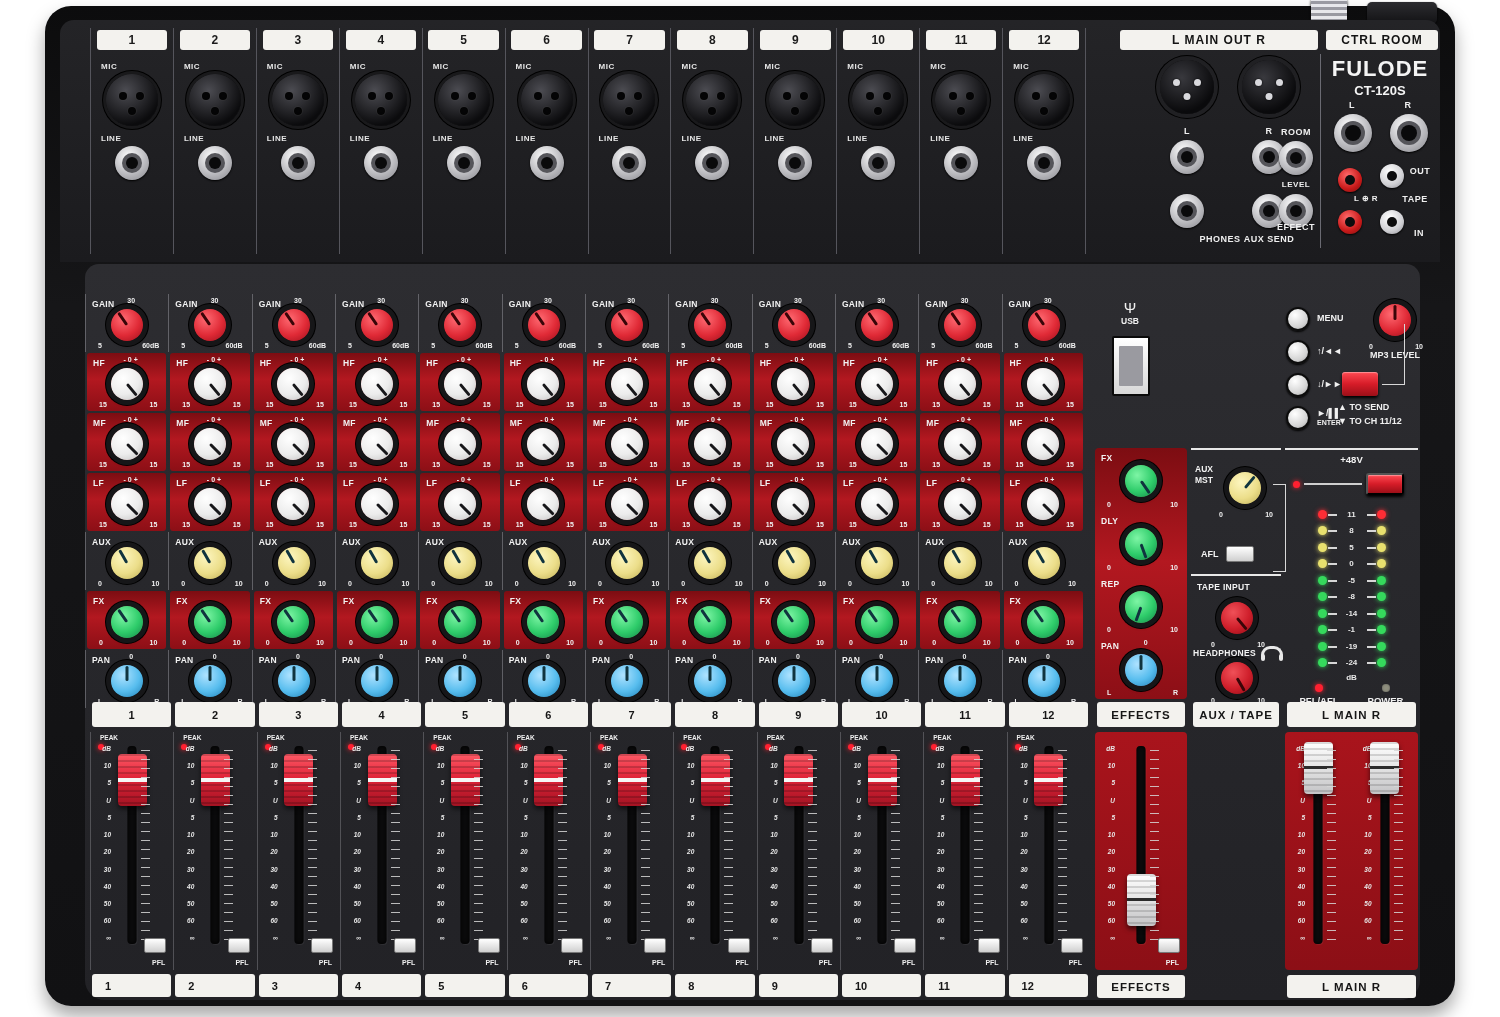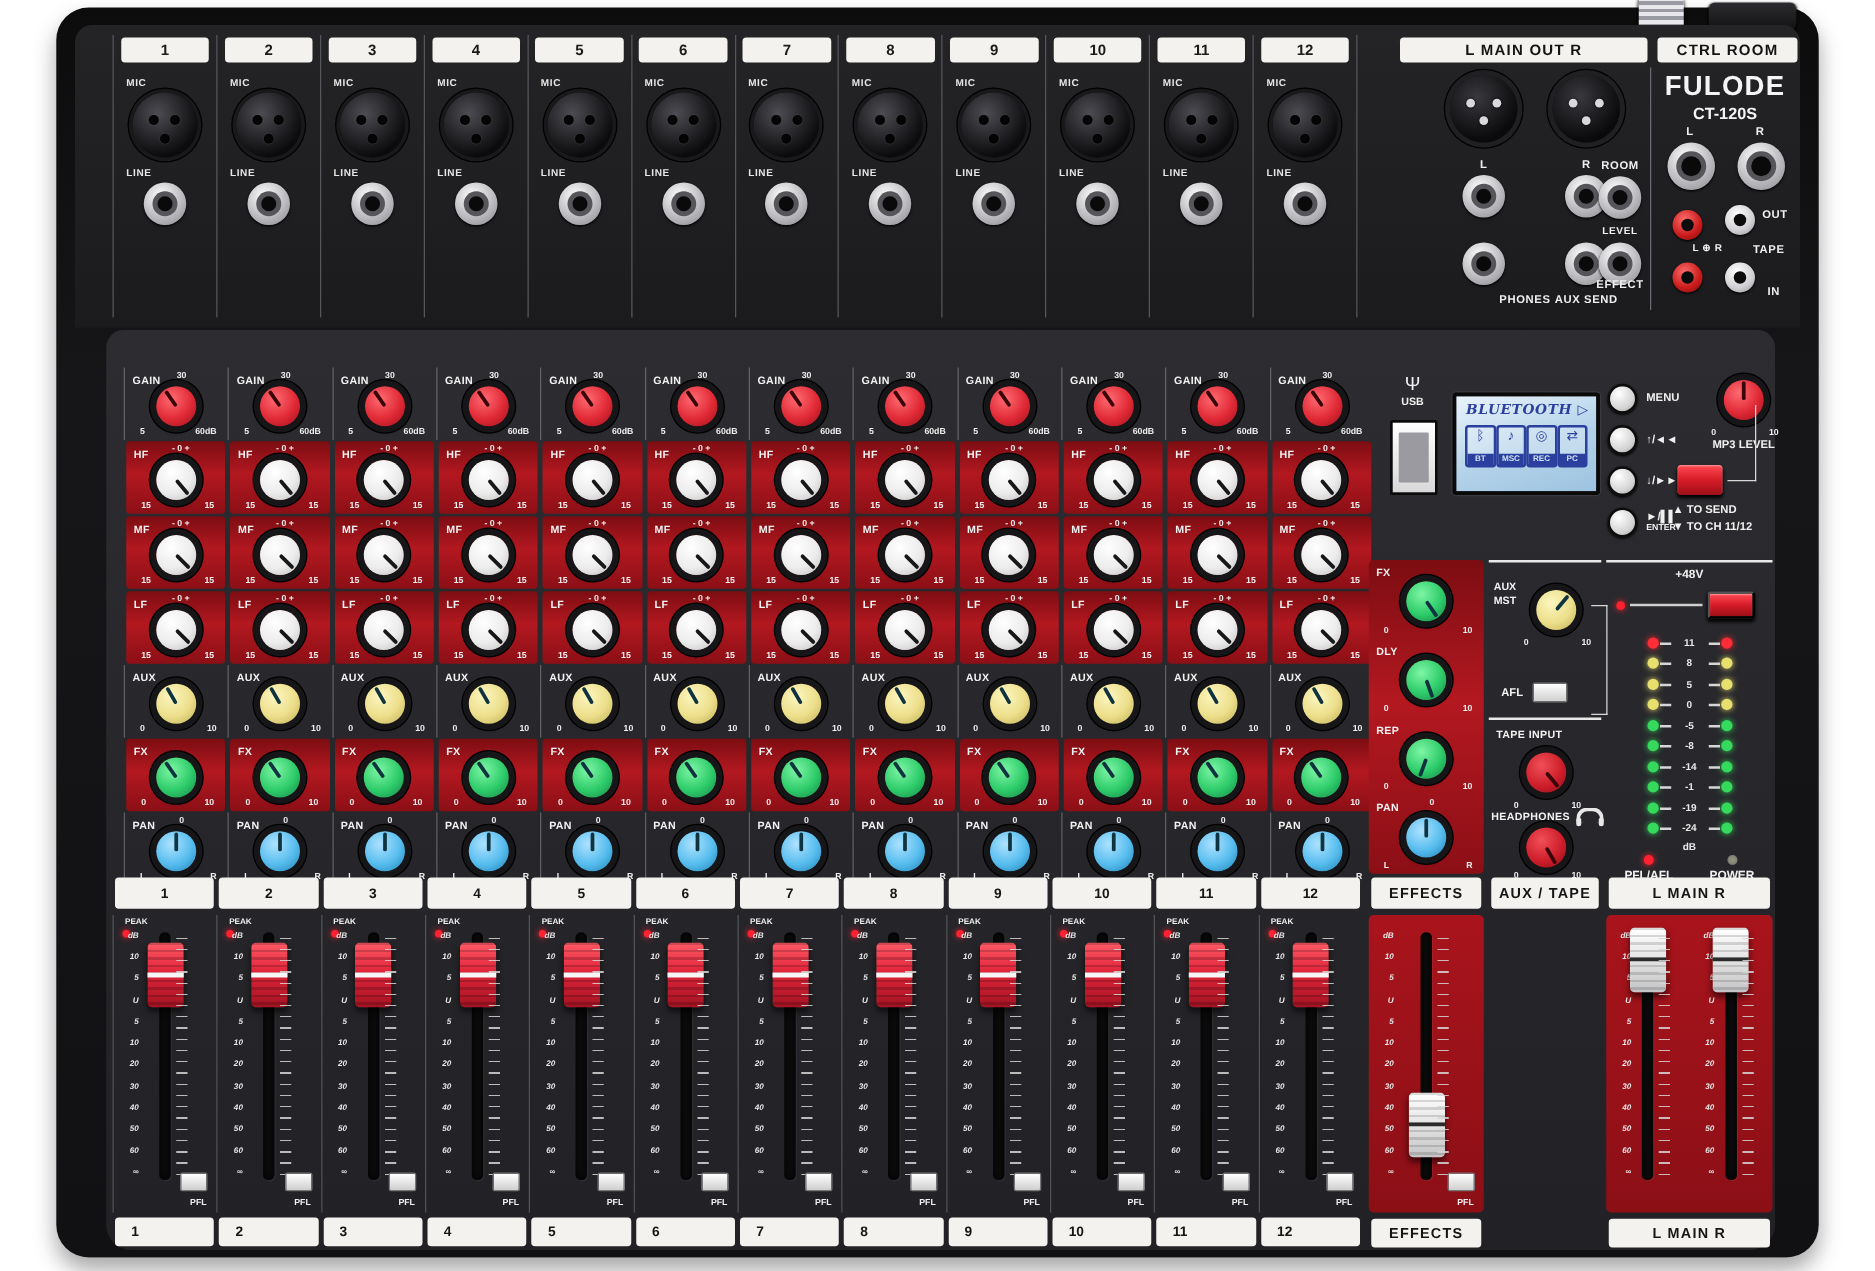--- a/index.html
+++ b/index.html
@@ -38,21 +38,21 @@
   .brand .bn{font-size:22px;font-weight:bold;letter-spacing:1px;}
   .brand .bm{font-size:13px;font-weight:bold;margin-top:1px;}
   .rca{position:absolute;width:24px;height:24px;border-radius:50%;box-shadow:0 1px 2px #000;}
   .rca::after{content:'';position:absolute;inset:7px;border-radius:50%;background:#0c0c0d;}
   .rca.red{background:radial-gradient(circle at 40% 32%,#ff6b6b,#c81a1a 60%,#7e0d0d);}
   .rca.white{background:radial-gradient(circle at 40% 32%,#ffffff,#cfcfd3 60%,#8e8e94);}
   .antenna{position:absolute;left:1266px;top:-8px;width:36px;height:30px;border-radius:4px;background:repeating-linear-gradient(to bottom,#e8e8ec 0 3px,#9a9aa2 3px 6px);box-shadow:0 1px 3px #000;}
   .pwrconn{position:absolute;left:1322px;top:-4px;width:70px;height:22px;border-radius:5px;background:linear-gradient(180deg,#2c2c30,#121214);box-shadow:0 1px 2px #000;}
   
   .face{position:absolute;left:40px;top:258px;width:1335px;height:736px;background:linear-gradient(180deg,#2d2d31,#26262a 60%,#222226);border-radius:14px 14px 20px 20px;}
-  .knobgrid{position:absolute;left:14px;top:30px;width:1000px;display:flex;text-decoration:underline;}
+  .knobgrid{position:absolute;left:0;top:30px;width:1000px;display:flex;text-decoration:underline;}
   .ch-col{flex:1;display:flex;flex-direction:column;}
   .kcell{position:relative;height:58px;}
   .kcell.bg-black{border-left:1px solid rgba(200,200,210,.35);}
   .kcell.bg-red{background:linear-gradient(180deg,#7c0d12,#b31820 45%,#8c0f16);border-radius:3px;margin:1px 2px;}
   .klab{position:absolute;left:6px;top:5px;font-size:8.5px;font-weight:bold;color:#f2f2f2;letter-spacing:.3px;}
   .ktop{position:absolute;top:3px;left:55%;transform:translateX(-50%);font-size:7px;font-weight:bold;color:#f0f0f0;}
   .kbl{position:absolute;bottom:3px;left:12px;font-size:7px;font-weight:bold;color:#f0f0f0;}
   .kbr{position:absolute;bottom:3px;right:9px;font-size:7px;font-weight:bold;color:#f0f0f0;}
   .knob{position:absolute;left:50%;top:53%;transform:translate(-50%,-50%);width:32px;height:32px;border-radius:50%;box-shadow:0 0 0 5px #161618,0 0 0 6px #000,0 3px 4px rgba(0,0,0,.7);}
   .knob .pt{position:absolute;left:50%;top:50%;width:3px;height:15px;border-radius:2px;transform-origin:50% 100%;}
@@ -1102,41 +1102,20 @@
             </div>
           </div>
         </div>
 
       <div class="mp3">
         <div class="usbarea">
           <div class="usbglyph">Ψ</div>
           <div class="usblab">USB</div>
         </div>
         <div class="usbport"></div>
-        <div class="lcd">
-          <div class="lcdtitle">BLUETOOTH ▷</div>
-          <div class="lcdicons" id="lcd-icons">
-              <div class="lcdtile">
-                <span class="lcdglyph">ᛒ</span>
-                <span class="lcdlabel">BT</span>
-              </div>
-              <div class="lcdtile">
-                <span class="lcdglyph">♪</span>
-                <span class="lcdlabel">MSC</span>
-              </div>
-              <div class="lcdtile">
-                <span class="lcdglyph">◎</span>
-                <span class="lcdlabel">REC</span>
-              </div>
-              <div class="lcdtile">
-                <span class="lcdglyph">⇄</span>
-                <span class="lcdlabel">PC</span>
-              </div>
-            </div>
-        </div>
         <div class="mp3btns" id="mp3-buttons">
             <div class="mbrow">
               <button class="mbtn"></button>
               <span class="mblab">
                 <span>MENU</span>
               </span>
             </div>
             <div class="mbrow">
               <button class="mbtn"></button>
               <span class="mblab">

